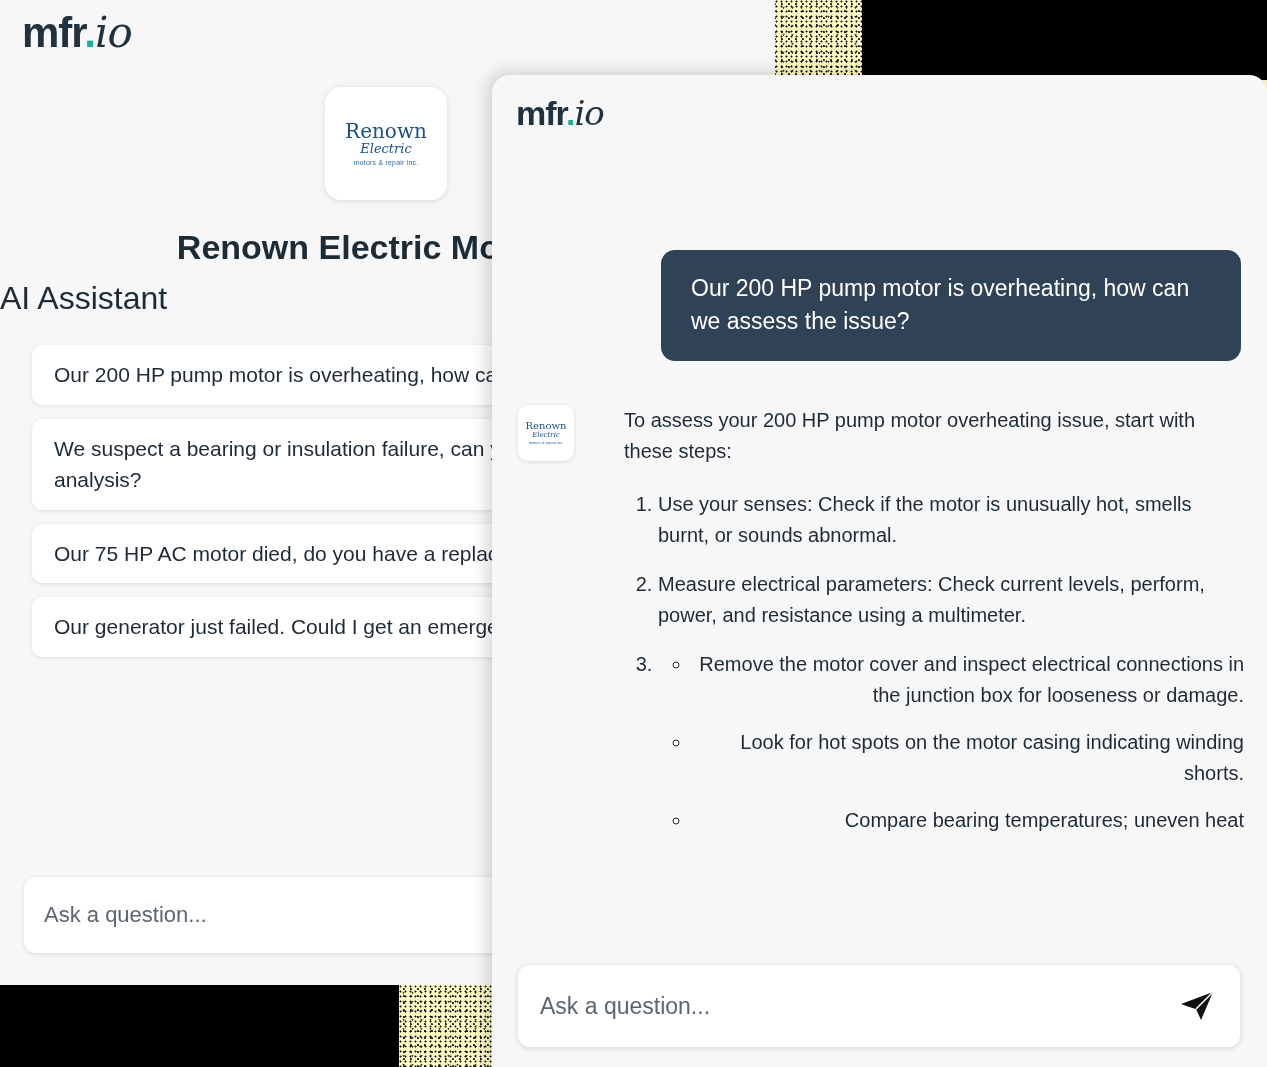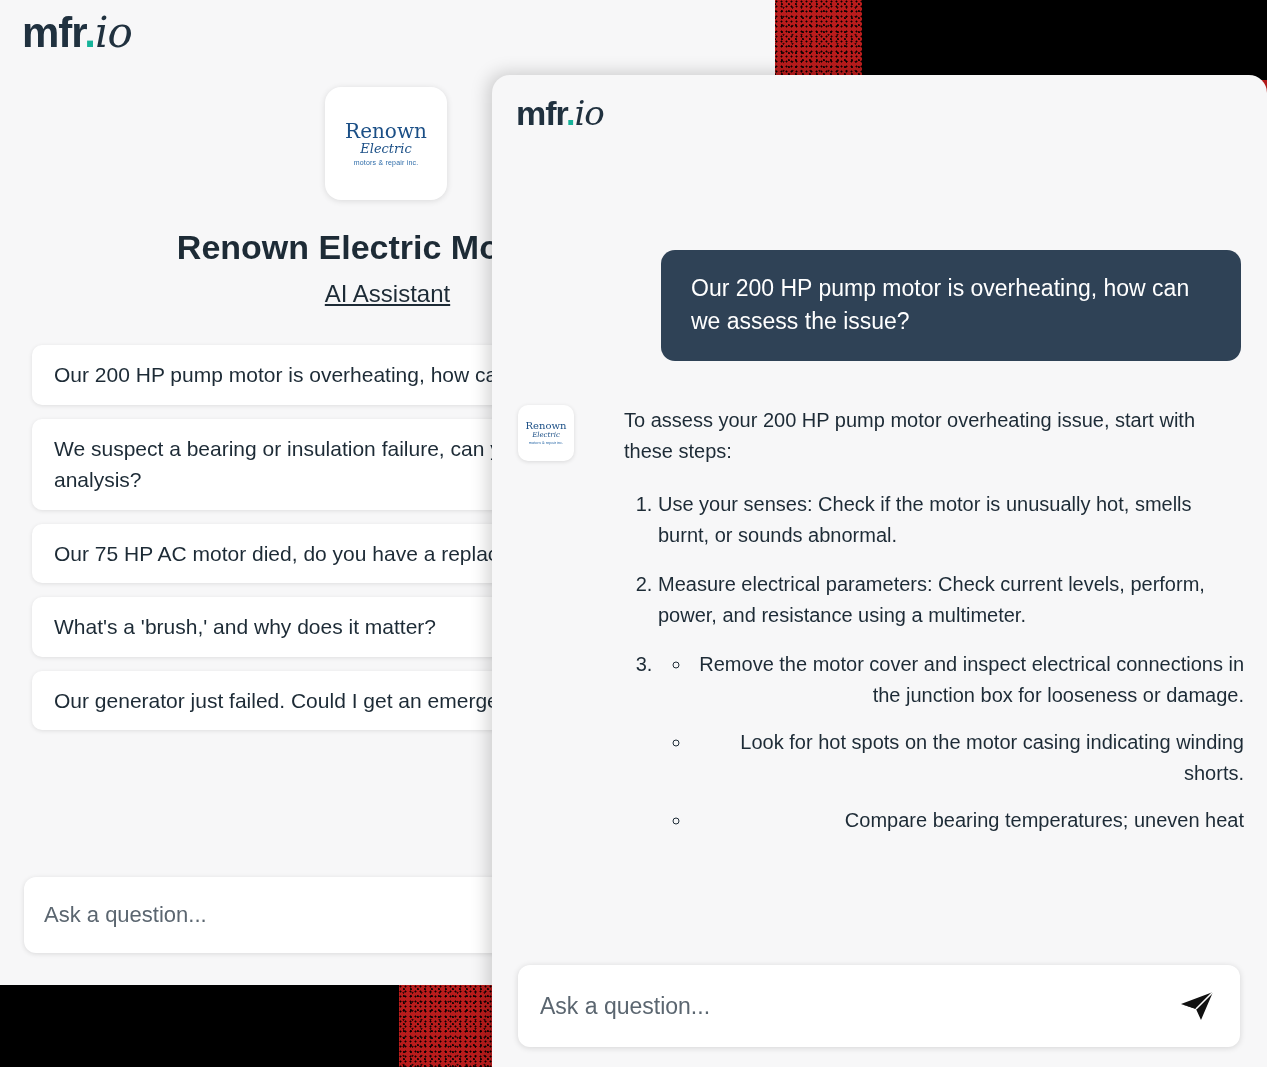--- a/index.html
+++ b/index.html
@@ -6,21 +6,21 @@
     margin: 0;
     padding: 0;
     background: #ffffff;
     font-family: "Liberation Sans", sans-serif;
   }
   #root {
     position: relative;
     width: 1267px;
     height: 1067px;
     overflow: hidden;
-    background: #b91c1c;
+    background: #fef9c3;
   }
 
   
   .black-block {
     position: absolute;
     background: #000000;
   }
   .noise-block {
     position: absolute;
     background:
@@ -102,24 +102,23 @@
     font-size: 34px;
     font-weight: bold;
     color: #1d2b36;
     white-space: nowrap;
   }
   .back-subtitle {
     position: absolute;
     top: 280px;
     left: 0;
     width: 775px;
-    text-align: center;
-    font-size: 24px;
+    text-align: left;
+    font-size: 32px;
     color: #1d2b36;
-    text-decoration: underline;
   }
 
   .suggestions {
     position: absolute;
     left: 32px;
     top: 345px;
     width: 712px;
   }
   .suggestion {
     background: #ffffff;
@@ -325,21 +324,20 @@
       <div class="ren-3">motors &amp; repair inc.</div>
     </div>
 
     <div class="back-title">Renown Electric Motors &amp;</div>
     <div class="back-subtitle">AI Assistant</div>
 
     <div class="suggestions">
       <div class="suggestion">Our 200 HP pump motor is overheating, how can we assess the issue?</div>
       <div class="suggestion">We suspect a bearing or insulation failure, can you perform onsite analysis?</div>
       <div class="suggestion">Our 75 HP AC motor died, do you have a replacement in stock?</div>
-      <div class="suggestion">What's a 'brush,' and why does it matter?</div>
       <div class="suggestion">Our generator just failed. Could I get an emergency on site repair?</div>
     </div>
 
     <div class="ask-bar-back">
       <input type="text" placeholder="Ask a question..." style="">
     </div>
   </div>
 
   <div class="front-panel">
 

